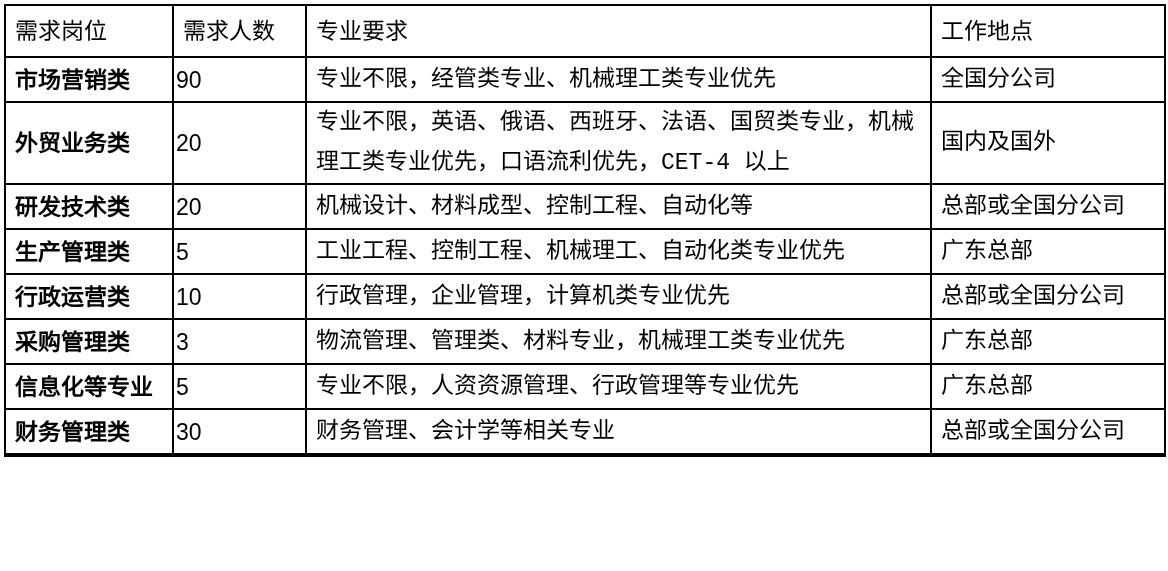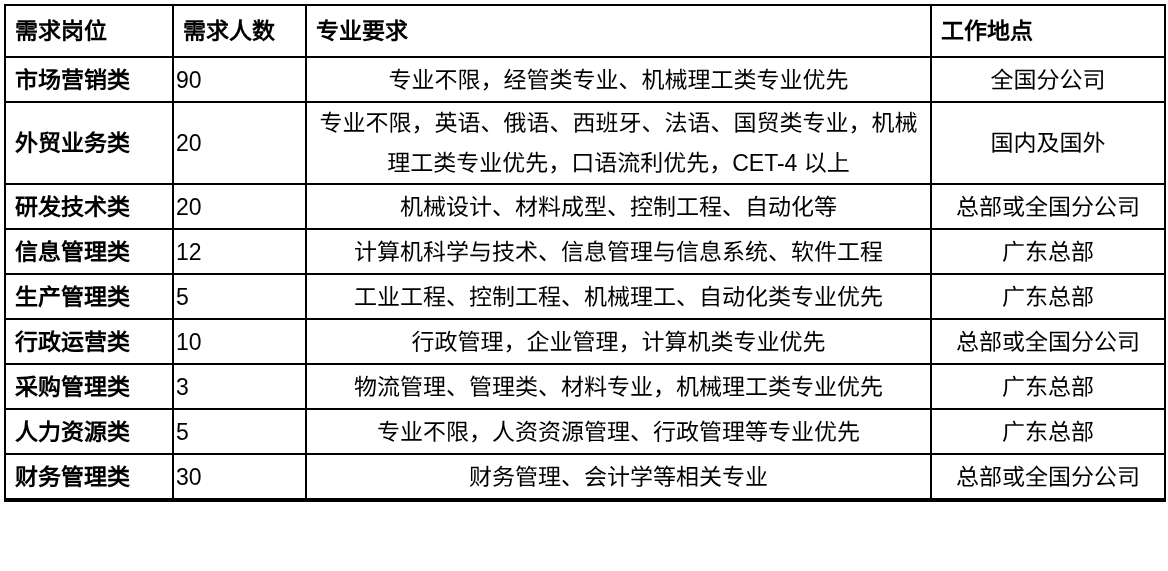--- a/index.html
+++ b/index.html
@@ -32,33 +32,33 @@
     color: #000;
     font-size: 23px;
     vertical-align: middle;
     padding: 0 9px;
     line-height: 40px;
     overflow: hidden;
     word-break: break-all;
   }
   thead th {
     height: 50px;
-    font-weight: 700;
+    font-weight: 400;
     text-align: left;
   }
   tbody td { height: 43px; border-radius: 19px; }
   td.pos {
     font-weight: 700;
     text-align: left;
   }
   td.num {
     text-align: left;
     padding: 0 2px;
   }
-  td.req, td.loc { text-align: center; }
+  td.req, td.loc { text-align: left; font-family: Liberation Mono, monospace; }
 </style>
 </head>
 <body>
 
 <div class="table-wrap">
   <table class="recruit">
     <colgroup>
       <col class="c-position">
       <col class="c-count">
       <col class="c-req">
@@ -85,45 +85,39 @@
     <td class="req">专业不限，英语、俄语、西班牙、法语、国贸类专业，机械理工类专业优先，口语流利优先，CET-4 以上</td>
     <td class="loc">国内及国外</td>
   </tr>
         <tr>
     <td class="pos">研发技术类</td>
     <td class="num">20</td>
     <td class="req">机械设计、材料成型、控制工程、自动化等</td>
     <td class="loc">总部或全国分公司</td>
   </tr>
         <tr>
-    <td class="pos">信息管理类</td>
-    <td class="num">12</td>
-    <td class="req">计算机科学与技术、信息管理与信息系统、软件工程</td>
-    <td class="loc">广东总部</td>
-  </tr>
-        <tr>
     <td class="pos">生产管理类</td>
     <td class="num">5</td>
     <td class="req">工业工程、控制工程、机械理工、自动化类专业优先</td>
     <td class="loc">广东总部</td>
   </tr>
         <tr>
     <td class="pos">行政运营类</td>
     <td class="num">10</td>
     <td class="req">行政管理，企业管理，计算机类专业优先</td>
     <td class="loc">总部或全国分公司</td>
   </tr>
         <tr>
     <td class="pos">采购管理类</td>
     <td class="num">3</td>
     <td class="req">物流管理、管理类、材料专业，机械理工类专业优先</td>
     <td class="loc">广东总部</td>
   </tr>
         <tr>
-    <td class="pos">人力资源类</td>
+    <td class="pos">信息化等专业</td>
     <td class="num">5</td>
     <td class="req">专业不限，人资资源管理、行政管理等专业优先</td>
     <td class="loc">广东总部</td>
   </tr>
         <tr>
     <td class="pos">财务管理类</td>
     <td class="num">30</td>
     <td class="req">财务管理、会计学等相关专业</td>
     <td class="loc">总部或全国分公司</td>
   </tr>

